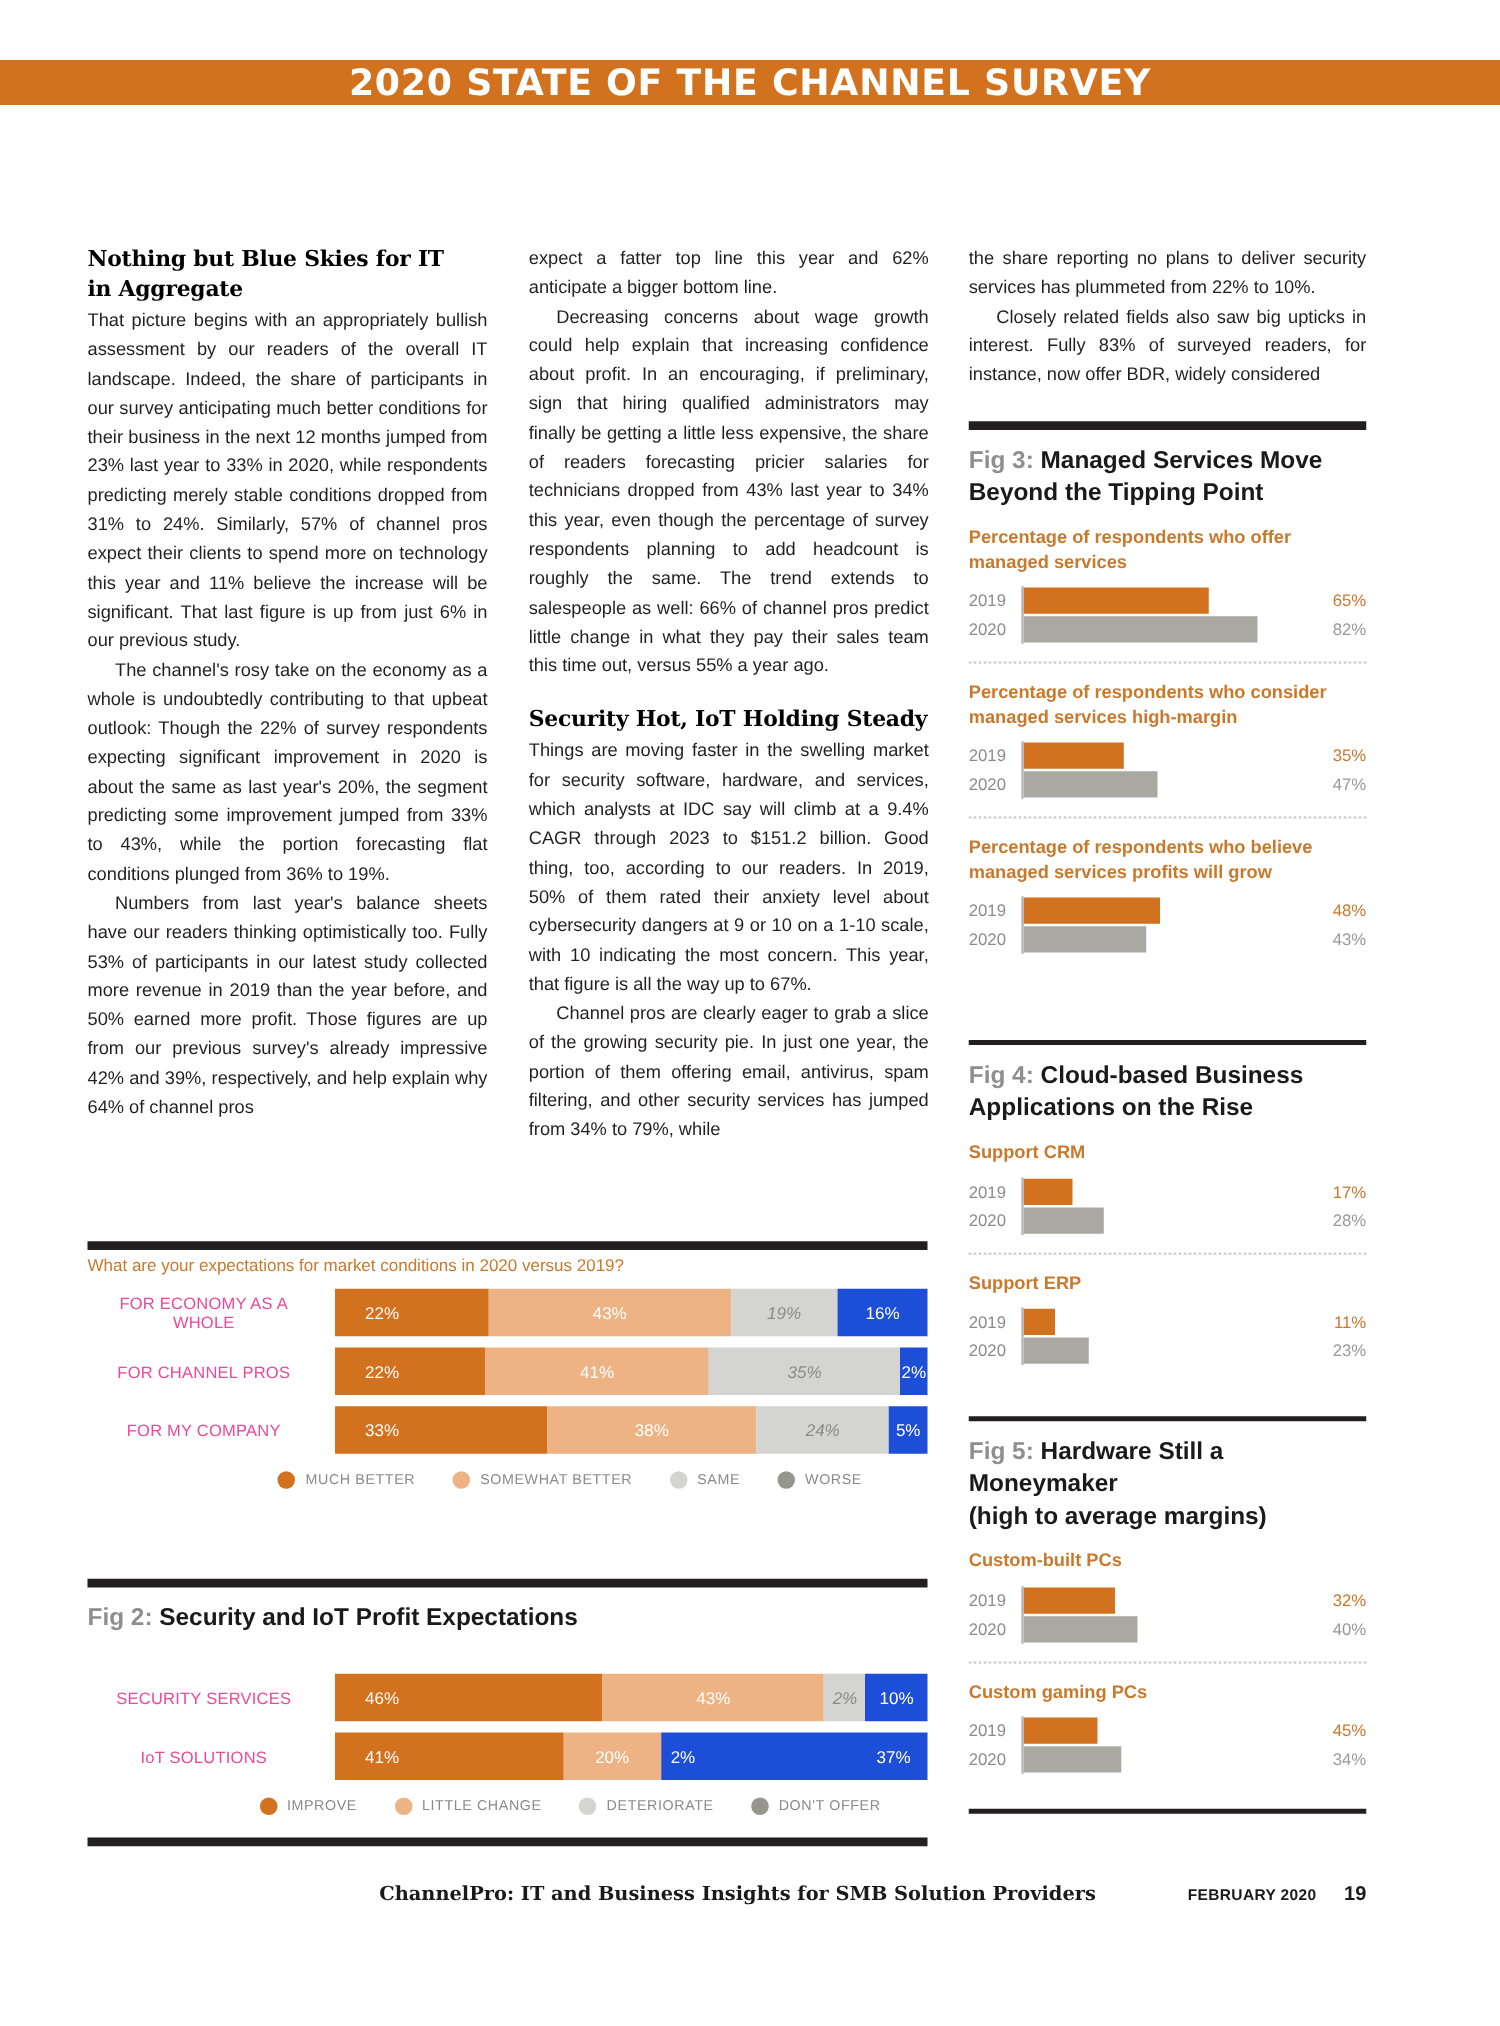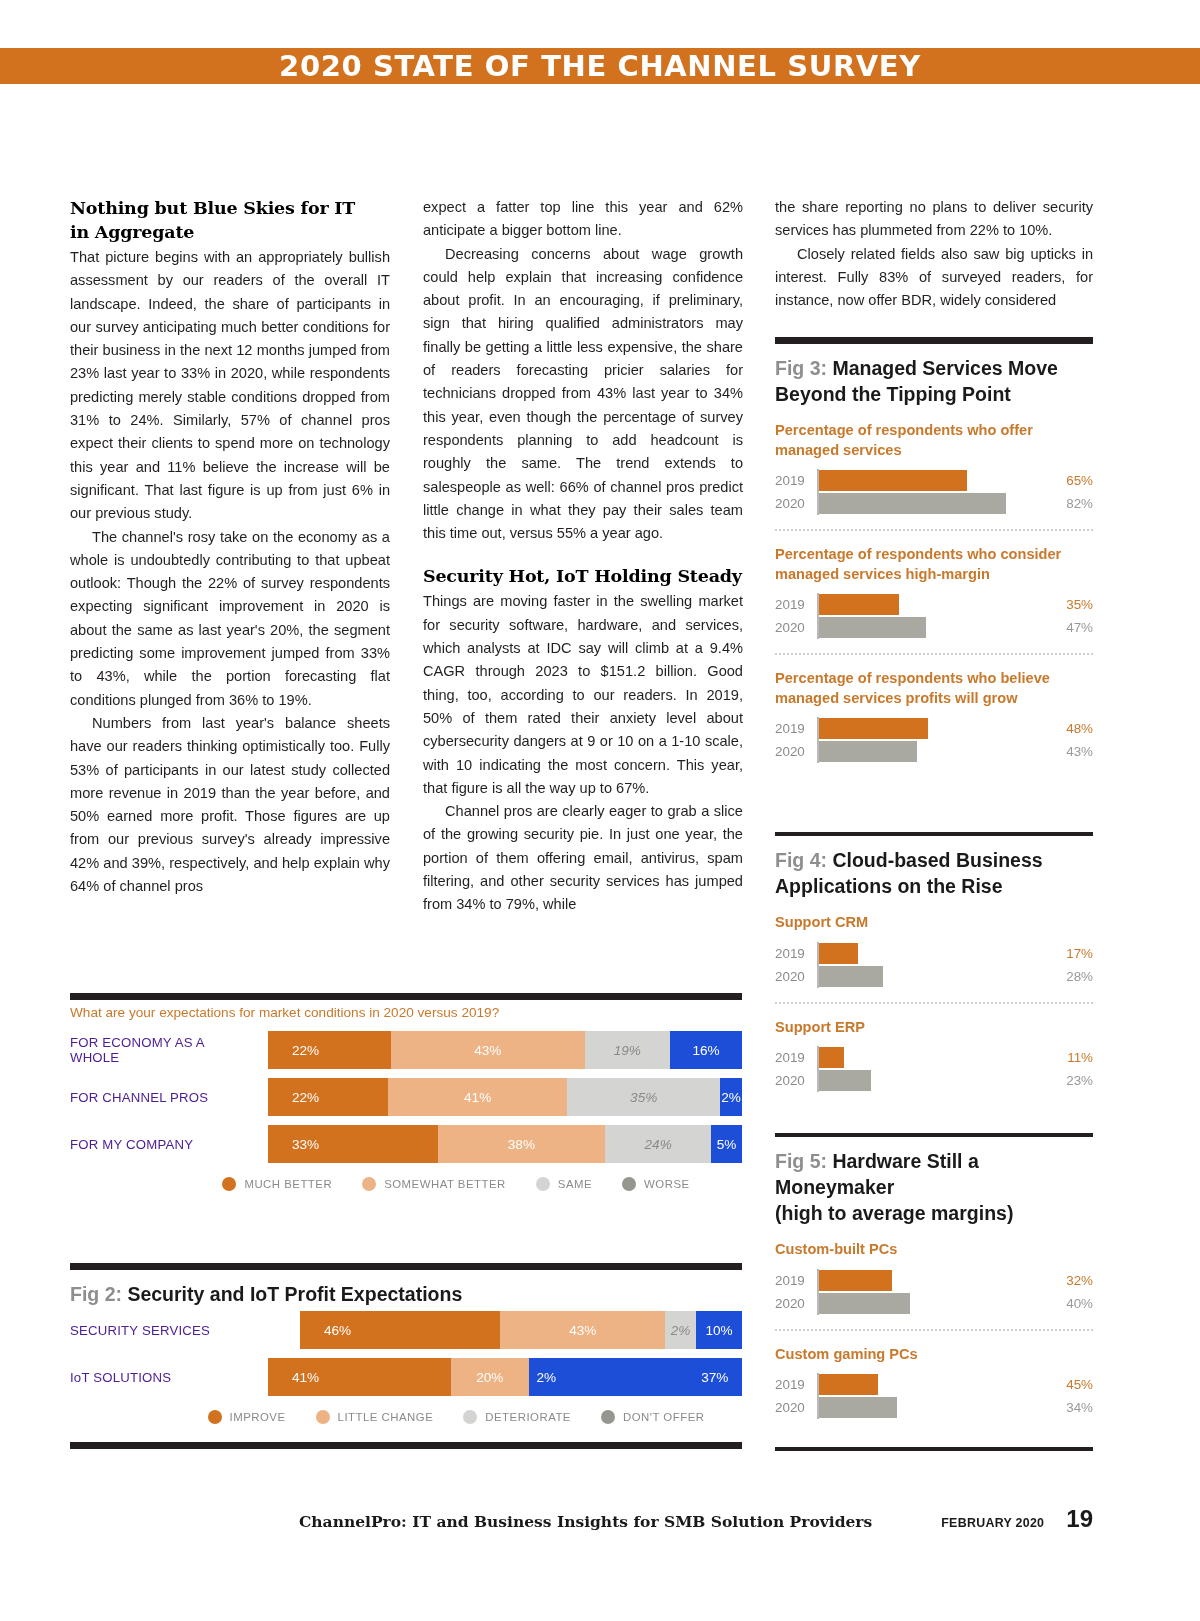--- a/index.html
+++ b/index.html
@@ -88,24 +88,24 @@
 
   
   .stack-row {
     display: flex;
     align-items: center;
     margin-top: 9px;
     height: 38px;
   }
   .stack-label {
     width: 198px;
-    text-align: left;
+    text-align: center;
     padding-right: 12px;
     font-size: 13.2px;
-    color: #4c1d95;
+    color: #ec4899;
     letter-spacing: 0.2px;
     flex: none;
   }
   .stack-bars {
     flex: 1;
     display: flex;
     height: 38px;
   }
   .seg {
     display: flex;
@@ -194,21 +194,21 @@
     padding-left: 160px;
   }
   .footer-date {
     font-size: 12.4px;
     font-weight: bold;
     color: #1a1a1a;
     letter-spacing: 0.3px;
     margin-right: 22px;
   }
   .footer-page {
-    font-size: 24px;
+    font-size: 16px;
     font-weight: bold;
     color: #1a1a1a;
   }
 </style>
 </head>
 <body>
 
 <div class="banner">
   <div class="banner-title">2020 STATE OF THE CHANNEL SURVEY</div>
 </div>
@@ -451,21 +451,21 @@
   </div>
 </div>
 
 <div class="fig" style="left:70px; top:1263px; width:672px;">
   <div class="rule-thick"></div>
   <div class="fig-title">
     <span class="fignum">Fig 2:</span>
     <span>Security and IoT Profit Expectations</span>
   </div>
 
-  <div class="stack-row" style="margin-top:4px;gap:32px;">
+  <div class="stack-row" style="margin-top:32px;">
     <div class="stack-label">SECURITY SERVICES</div>
     <div class="stack-bars">
       <div class="seg c0" style="flex:46;">46%</div>
       <div class="seg c1" style="flex:43;">43%</div>
       <div class="seg c2" style="flex:8;">2%</div>
       <div class="seg c3" style="flex:12;">10%</div>
     </div>
   </div>
 
   <div class="stack-row">

